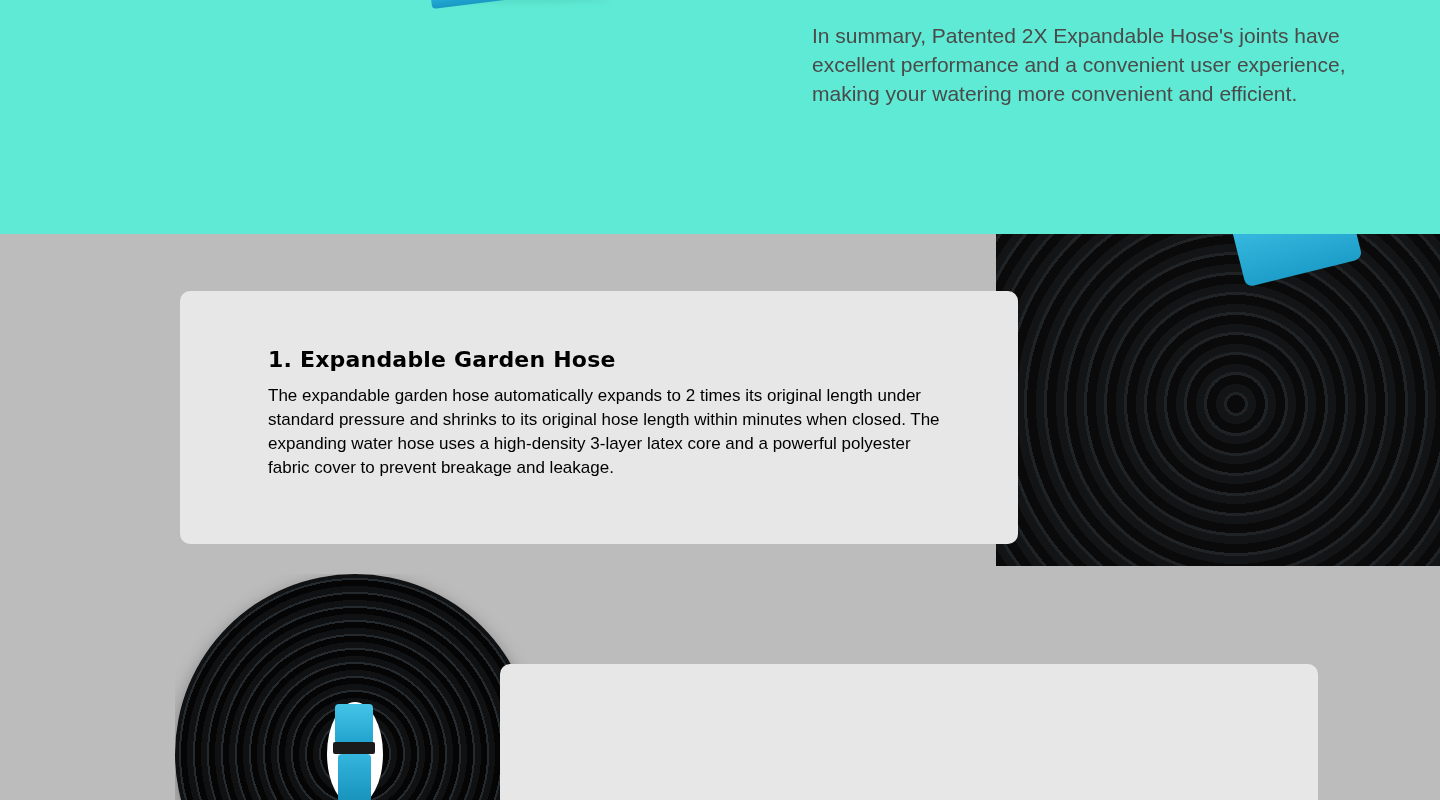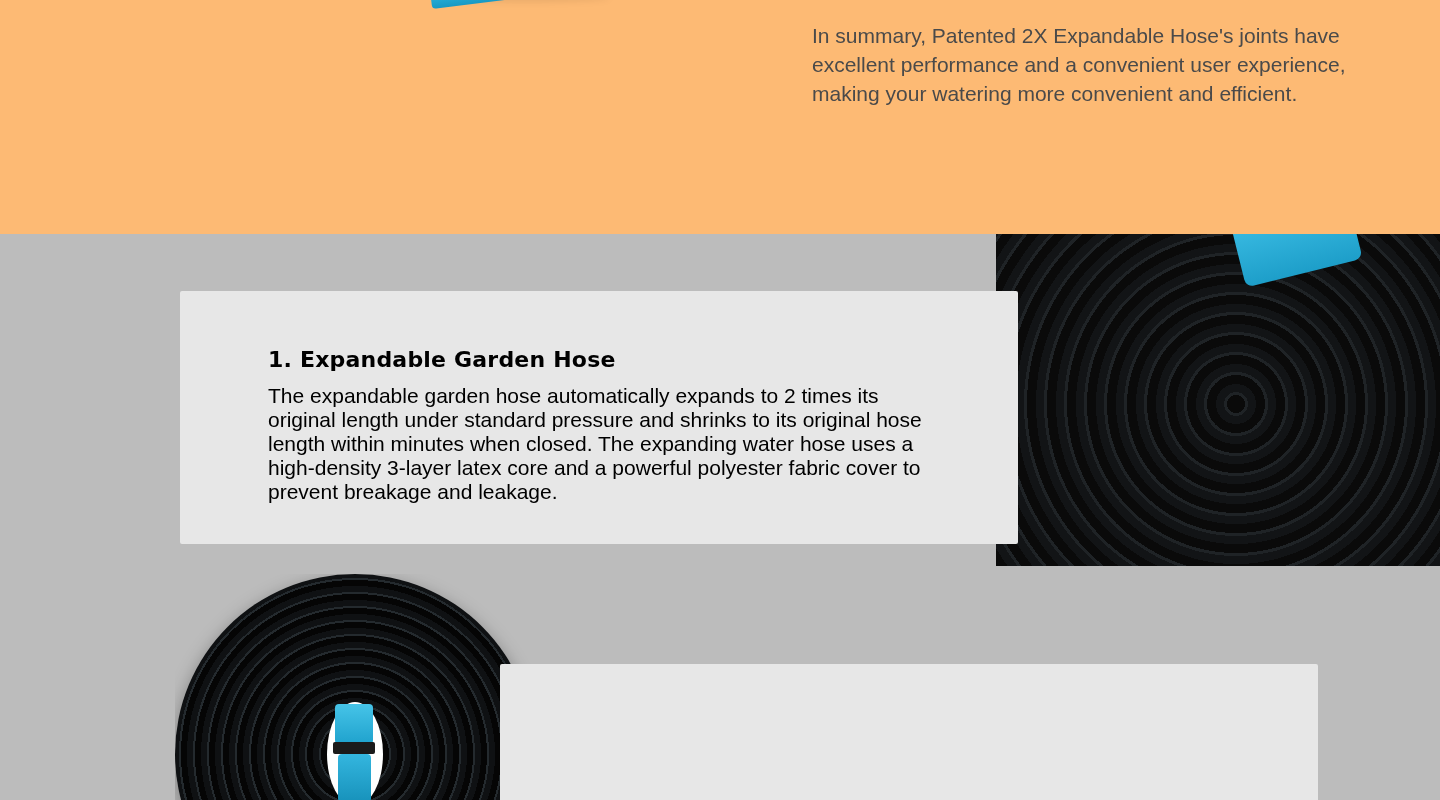--- a/index.html
+++ b/index.html
@@ -20,21 +20,21 @@
     overflow: hidden;
   }
 
   
   .top-section {
     position: absolute;
     left: 0;
     top: 0;
     width: 1440px;
     height: 234px;
-    background: #fdba74;
+    background: #5eead4;
     overflow: hidden;
   }
 
   
   .top-illustration {
     position: absolute;
     left: 400px;
     top: -80px;
     width: 280px;
     height: 95px;
@@ -173,21 +173,21 @@
     width: 33px;
     height: 48px;
     background: linear-gradient(180deg, #34b6df 0%, #1792bb 100%);
     border-radius: 4px;
   }
 
   
   .card {
     position: absolute;
     background: #e7e7e7;
-    border-radius: 2px;
+    border-radius: 10px;
     box-sizing: border-box;
   }
   .card-1 {
     left: 180px;
     top: 57px;
     width: 838px;
     height: 487px;
     height: 253px;
     padding: 56px 70px 40px 88px;
   }
@@ -201,21 +201,21 @@
   .card-title {
     margin: 0 0 12px 0;
     font-family: "DejaVu Sans", sans-serif;
     font-size: 22px;
     font-weight: bold;
     color: #000000;
     letter-spacing: 0.2px;
   }
   .card-body {
     margin: 0;
-    font-size: 21px;
+    font-size: 17px;
     line-height: 24px;
     color: #000000;
     font-family: "Liberation Sans", sans-serif;
   }
 </style>
 </head>
 <body>
 
 <div class="page">
 

